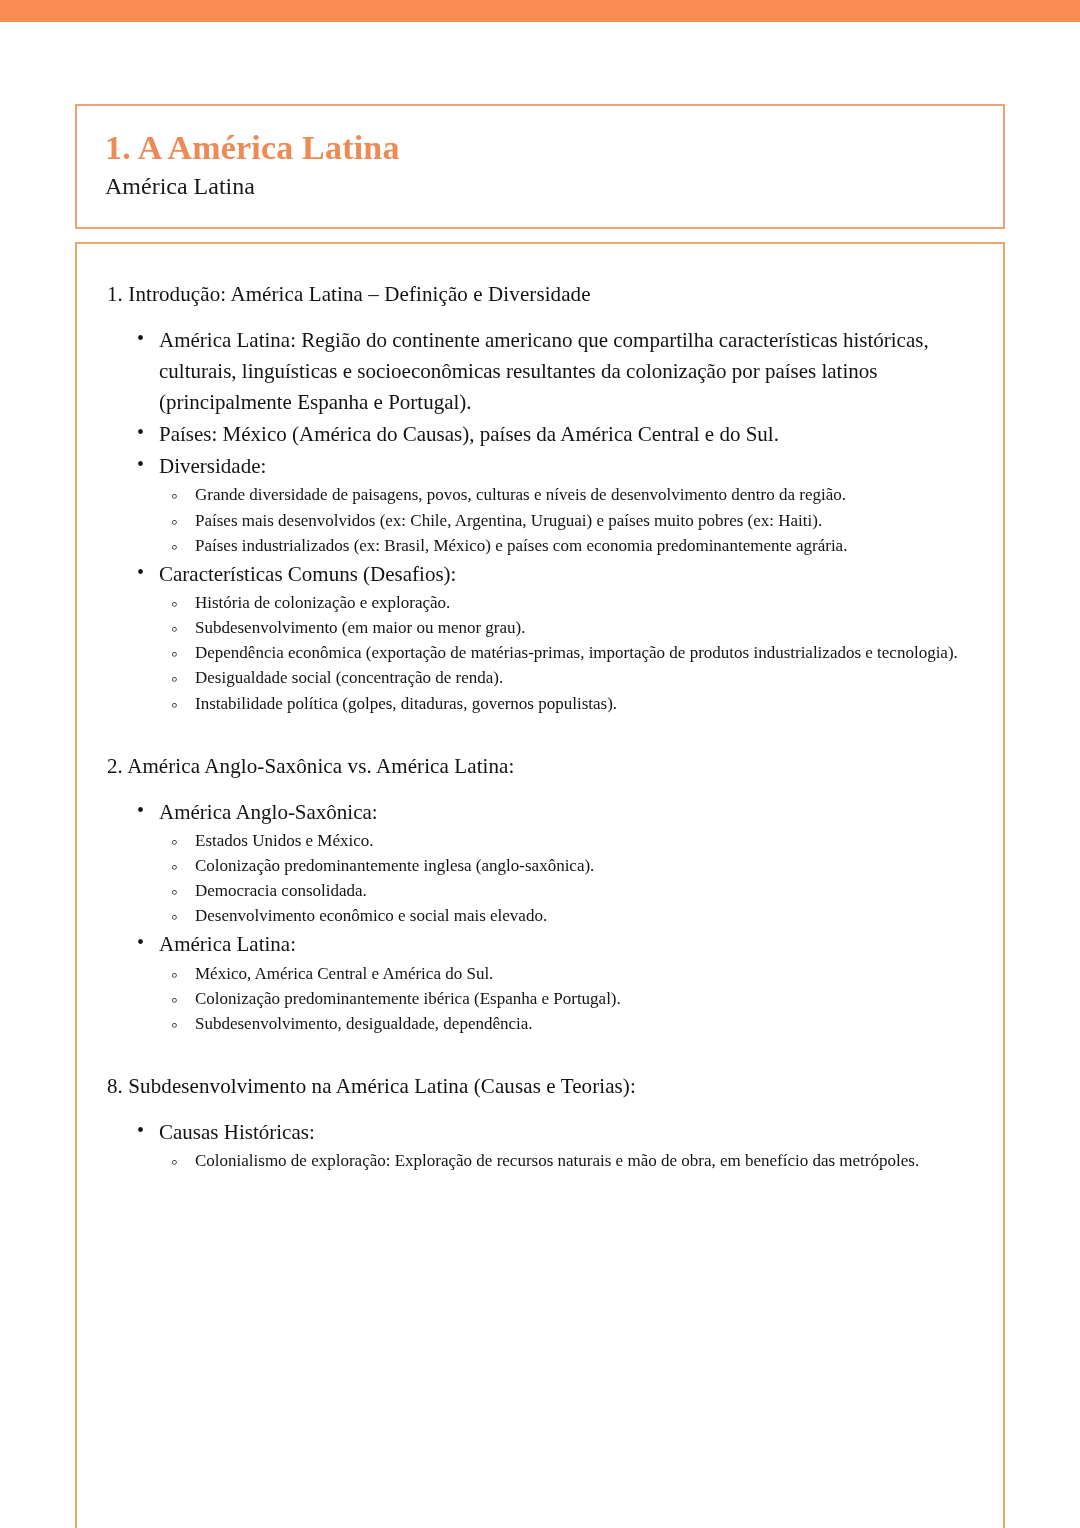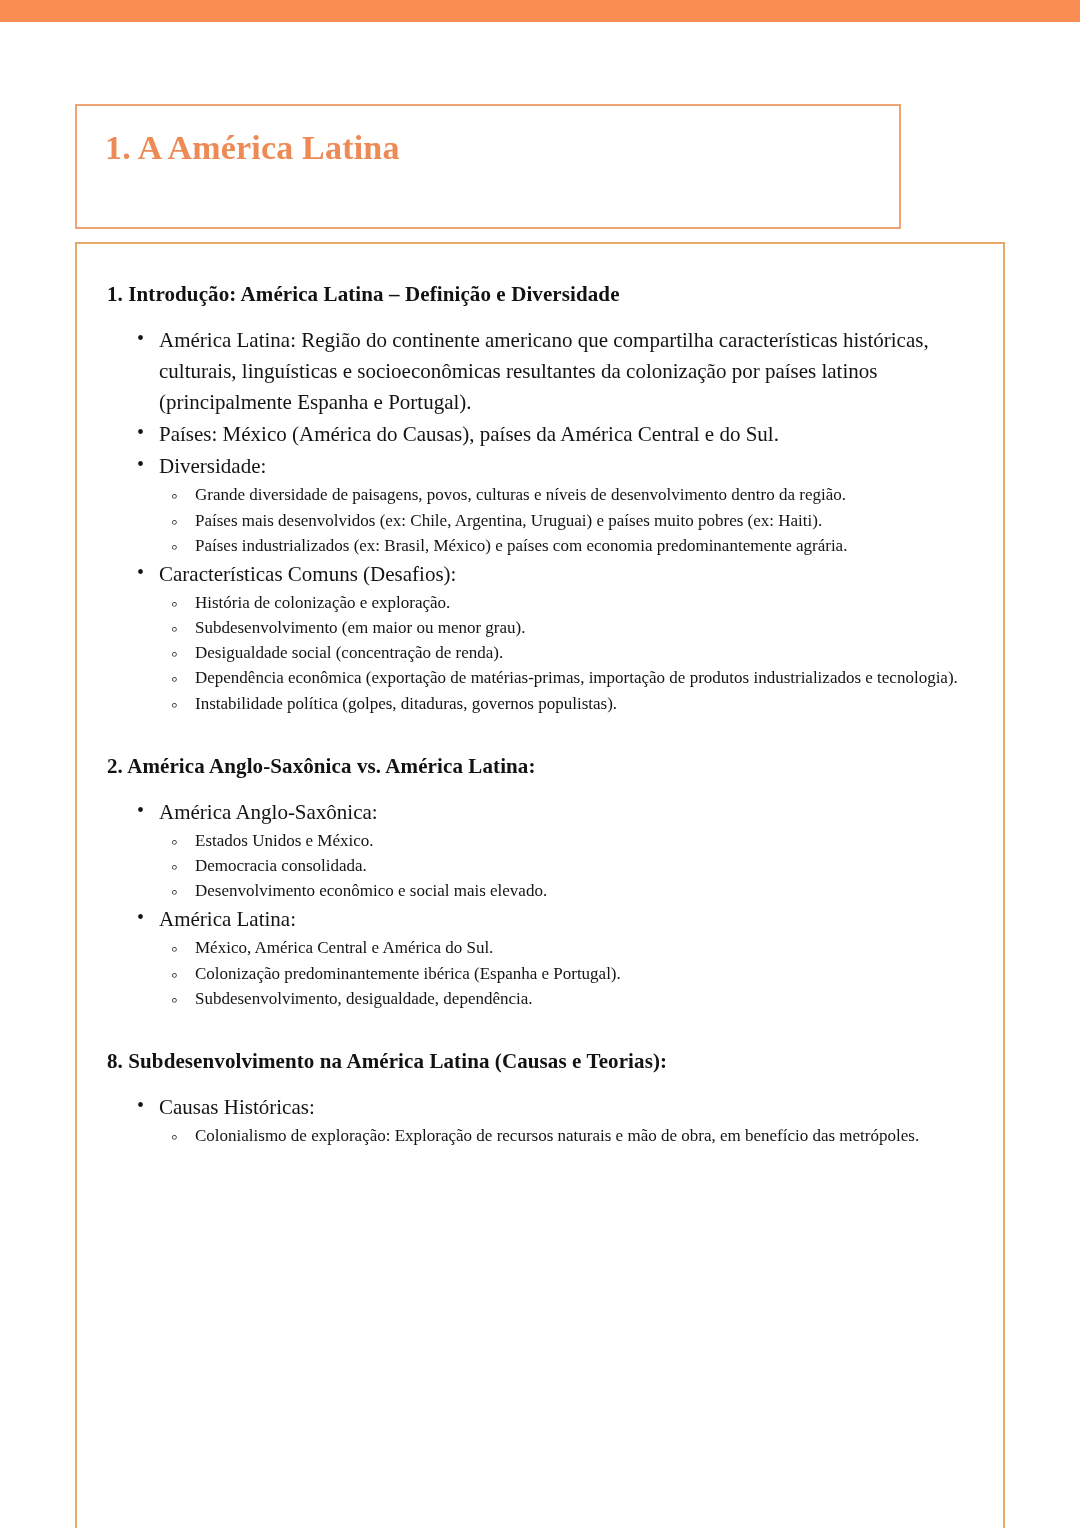--- a/index.html
+++ b/index.html
@@ -31,21 +31,21 @@
     top: 22px;
     left: 0;
     width: 1080px;
   }
 
   
   .title-box {
     position: absolute;
     left: 75px;
     top: 82px;
-    width: 826px;
+    width: 930px;
     height: 125px;
     box-sizing: border-box;
     border: 2px solid #efa273;
     background: #ffffff;
     padding: 22px 0 0 28px;
   }
   .doc-title {
     font-size: 34px;
     font-weight: bold;
     color: #ee8a55;
@@ -71,21 +71,21 @@
     height: 1340px;
     box-sizing: border-box;
     border: 2px solid #e8a869;
     border-bottom: none;
     background: #ffffff;
     padding: 38px 30px 0 30px;
   }
 
   .section-heading {
     font-size: 21px;
-    font-weight: bold;
+    font-weight: normal;
     color: #121212;
     margin: 0 0 18px 0;
     letter-spacing: 0.1px;
   }
   .section-heading.spaced {
     margin-top: 38px;
   }
 
   ul.lvl1 {
     list-style: none;
@@ -136,20 +136,21 @@
 </style>
 </head>
 <body>
 
 <div class="top-bar"></div>
 
 <div class="page">
 
   <div class="title-box">
     <div class="doc-title">1. A América Latina</div>
+    <div class="doc-subtitle">América Latina</div>
   </div>
 
   <div class="content-box">
 
     <div class="section-heading">1. Introdução: América Latina – Definição e Diversidade</div>
     <ul class="lvl1">
       <li class="b1">
         <span>América Latina: Região do continente americano que compartilha características históricas, culturais, linguísticas e socioeconômicas resultantes da colonização por países latinos (principalmente Espanha e Portugal).</span>
       </li>
       <li class="b1">
@@ -172,41 +173,44 @@
       <li class="b1">
         <span>Características Comuns (Desafios):</span>
         <ul class="lvl2 nested-wrap">
           <li class="b2">
             <span>História de colonização e exploração.</span>
           </li>
           <li class="b2">
             <span>Subdesenvolvimento (em maior ou menor grau).</span>
           </li>
           <li class="b2">
+            <span>Dependência econômica (exportação de matérias-primas, importação de produtos industrializados e tecnologia).</span>
+          </li>
+          <li class="b2">
             <span>Desigualdade social (concentração de renda).</span>
-          </li>
-          <li class="b2">
-            <span>Dependência econômica (exportação de matérias-primas, importação de produtos industrializados e tecnologia).</span>
           </li>
           <li class="b2">
             <span>Instabilidade política (golpes, ditaduras, governos populistas).</span>
           </li>
         </ul>
       </li>
     </ul>
 
     <div class="section-heading spaced">2. América Anglo-Saxônica vs. América Latina:</div>
     <ul class="lvl1">
       <li class="b1">
         <span>América Anglo-Saxônica:</span>
         <ul class="lvl2 nested-wrap">
           <li class="b2">
             <span>Estados Unidos e México.</span>
           </li>
           <li class="b2">
+            <span>Colonização predominantemente inglesa (anglo-saxônica).</span>
+          </li>
+          <li class="b2">
             <span>Democracia consolidada.</span>
           </li>
           <li class="b2">
             <span>Desenvolvimento econômico e social mais elevado.</span>
           </li>
         </ul>
       </li>
       <li class="b1">
         <span>América Latina:</span>
         <ul class="lvl2 nested-wrap">

